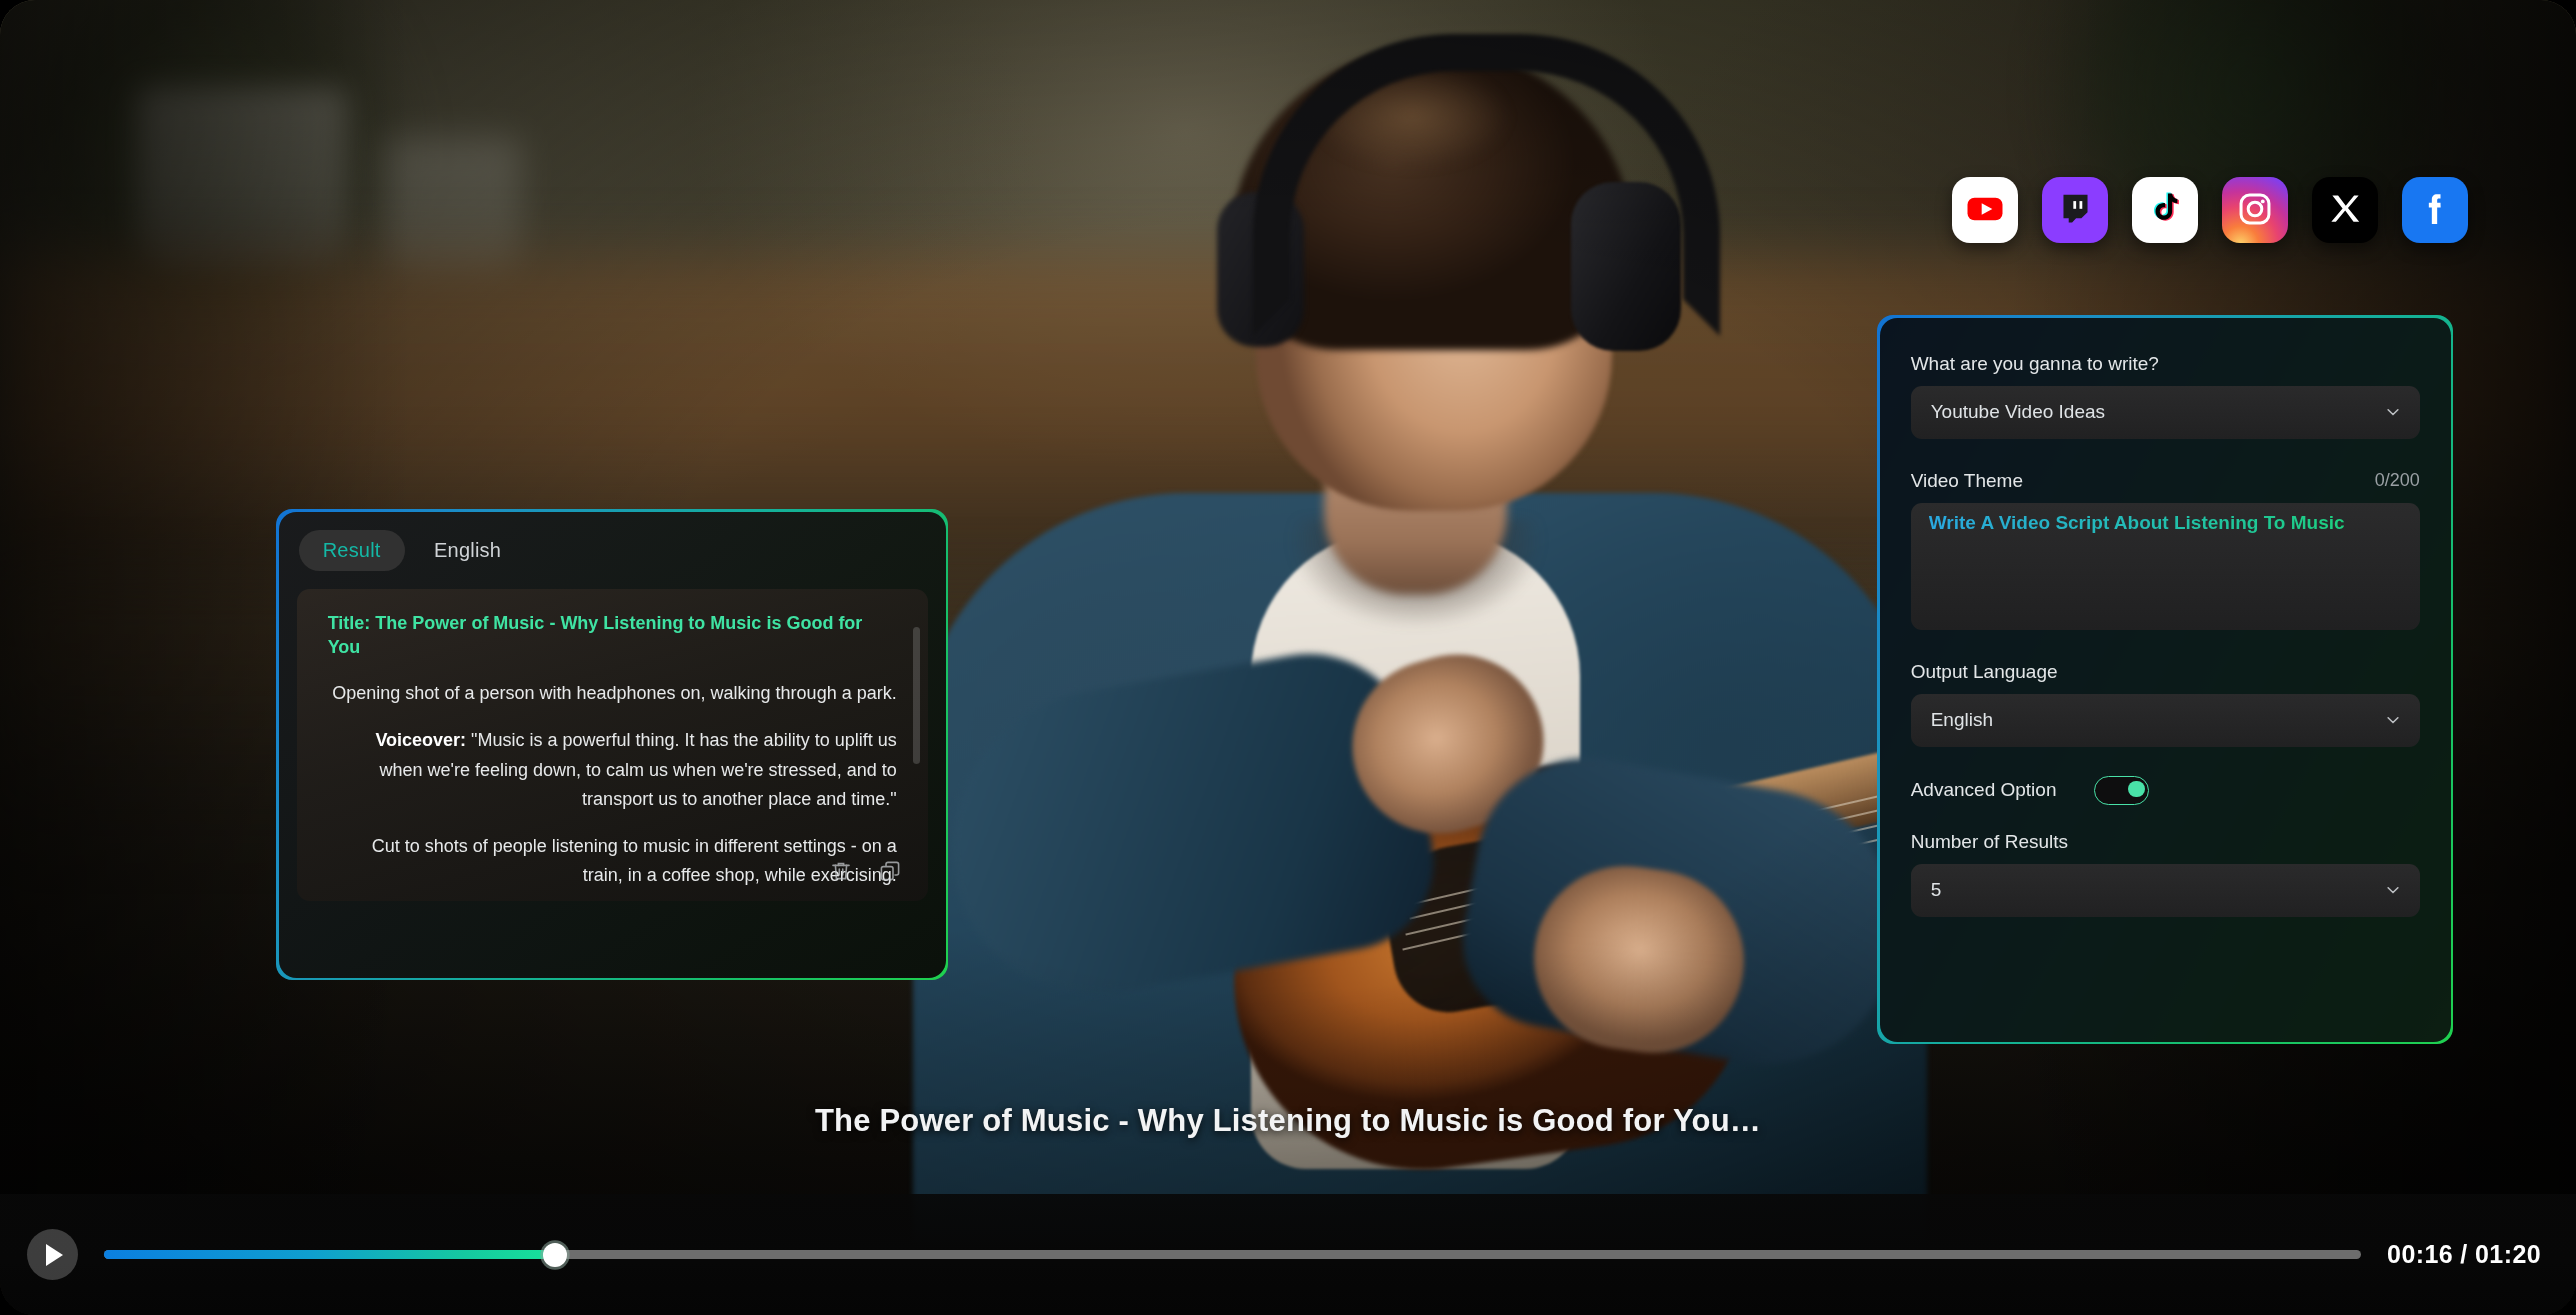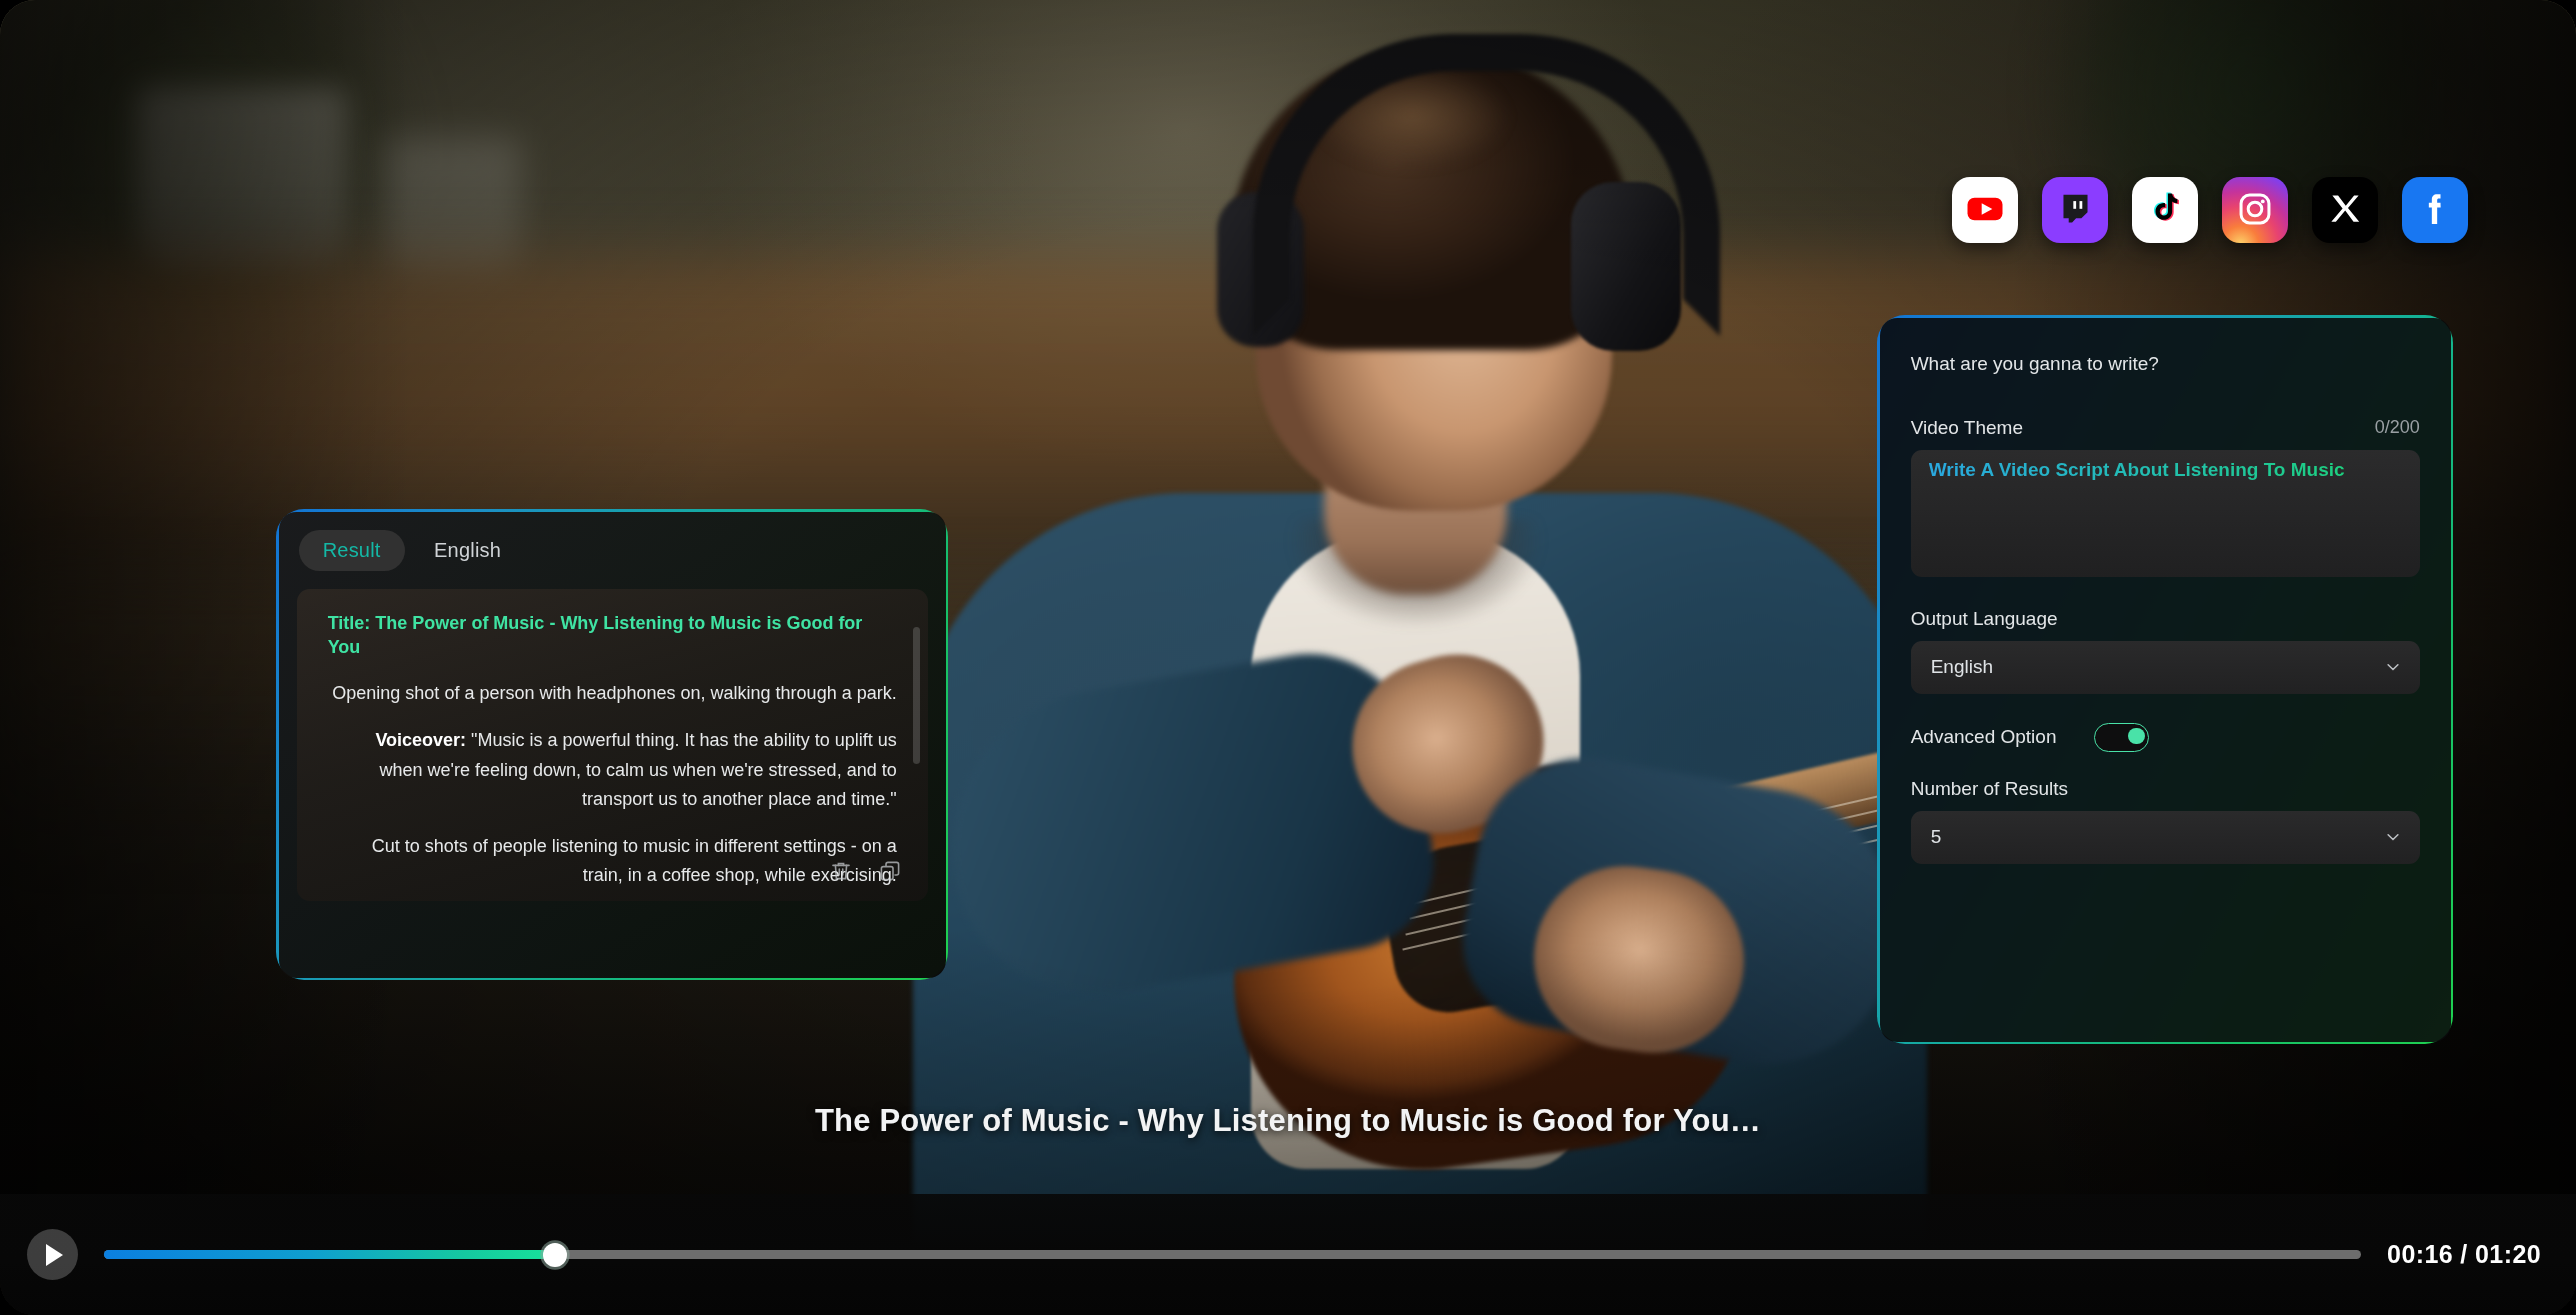--- a/index.html
+++ b/index.html
@@ -207,21 +207,21 @@
   .soc-youtube  { background:#ffffff; }
   .soc-twitch   { background:#8b3dff; }
   .soc-tiktok   { background:#ffffff; }
   .soc-instagram{ background: radial-gradient(circle at 28% 102%, #fdd36a 0%, #f97d3c 22%, #e8436f 46%, #c5339b 64%, #7d3ff2 92%); }
   .soc-x        { background:#000000; }
   .soc-facebook { background:#1877f2; }
 
   
   .gpanel {
     position: absolute;
-    border-radius: 28px;
+    border-radius: 16px;
     padding: 2.7px;
     background: linear-gradient(120deg, #1273d4 0%, #1b8fc4 22%, #14b09a 52%, #16c06a 76%, #1fd14f 100%);
     z-index: 7;
   }
   .gpanel > .inner {
     width: 100%; height: 100%;
     border-radius: 17.4px;
     background: rgba(11,11,12,0.93);
     overflow: hidden;
     position: relative;
@@ -493,20 +493,28 @@
       </div>
 
     </div>
   </div>
 
   <div class="gpanel" id="form-panel">
     <div class="inner">
       <div class="form-body">
 
         <p class="f-label">What are you ganna to write?</p>
+        <div class="select">
+          <span>Youtube Video Ideas</span>
+          <span class="chev">
+            <svg width="18" height="18" viewBox="0 0 24 24" fill="none" stroke="#d6dade" stroke-width="2.1" stroke-linecap="round" stroke-linejoin="round">
+                <path d="M5.5 9l6.5 6.4L18.5 9"></path>
+              </svg>
+          </span>
+        </div>
 
         <div class="spacer-34"></div>
 
         <div class="f-row">
           <span class="f-label" style="margin:0">Video Theme</span>
           <span class="f-count">0/200</span>
         </div>
         <div class="textarea">
           <span class="ta-text">Write A Video Script About Listening To Music</span>
         </div>

